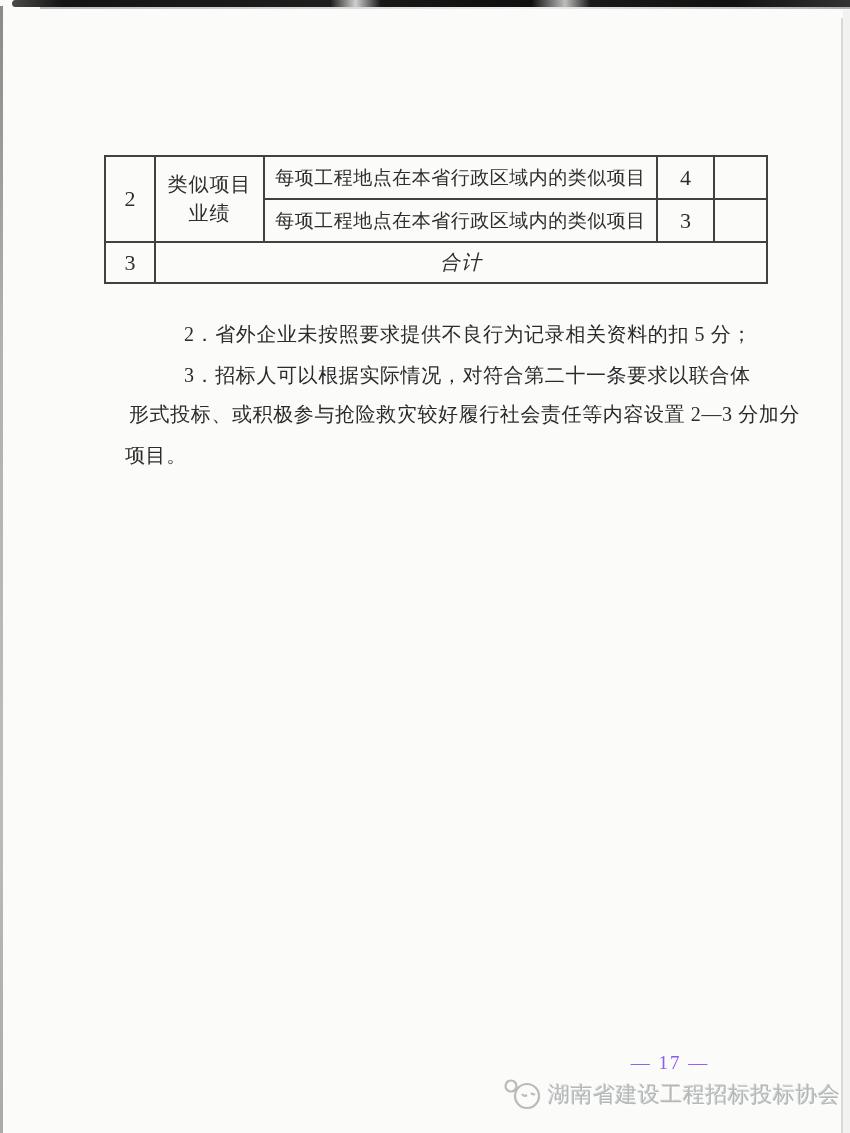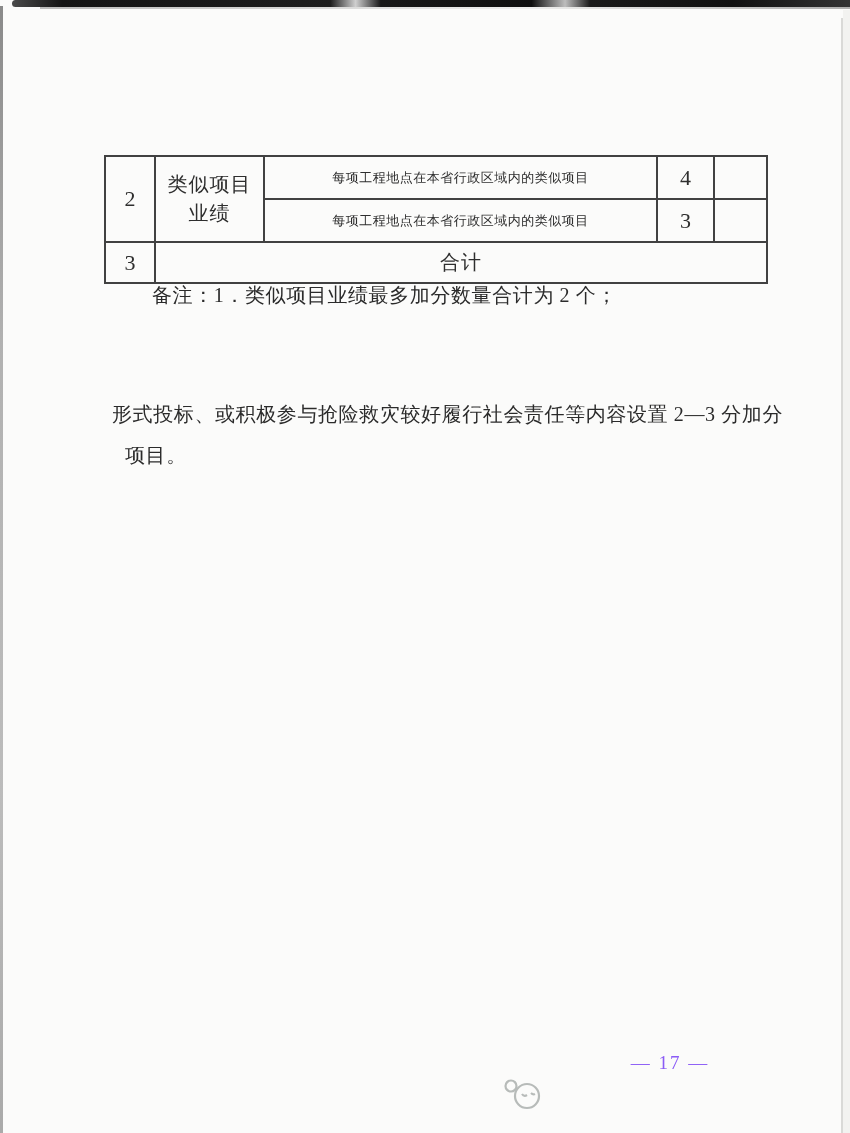--- a/index.html
+++ b/index.html
@@ -44,33 +44,33 @@
   }
   table.score-table td{
     border:2px solid #414141;
     text-align:center;vertical-align:middle;
     padding:0;overflow:hidden;
   }
   tr.r1 td, tr.r2 td{height:41px;}
   tr.r3 td{height:39px;}
   td.c-no{font-size:22px;}
   td.c-cat{font-size:20px;line-height:29px;letter-spacing:1px;margin-left:24px;}
-  td.c-crit{font-size:13px;letter-spacing:0.5px;}
+  td.c-crit{font-size:19px;letter-spacing:0.5px;}
   td.c-score{font-size:22px;}
-  td.c-total{font-size:20px;letter-spacing:1px;}
+  td.c-total{font-size:20px;letter-spacing:1px;font-style:italic;}
   
   .note-line{
     position:absolute;
     font-size:20px;color:#2b2b2b;letter-spacing:0.6px;
     white-space:nowrap;
   }
   #note1{left:152px;top:282px;}
   #note2{left:184px;top:321px;}
   #note3{left:184px;top:362px;}
-  #note4{left:112px;top:401px;}
+  #note4{left:129px;top:401px;}
   #note5{left:125px;top:442px;}
   
   .page-number{
     position:absolute;left:590px;top:1052px;width:160px;
     text-align:center;font-size:19px;color:#8b5cf6;letter-spacing:2px;
     font-family:"Liberation Serif","DejaVu Serif",serif;
   }
   .watermark{
     position:absolute;left:503px;top:1078px;
     display:flex;align-items:center;gap:5px;
@@ -117,32 +117,34 @@
         <td class="c-score">3</td>
         <td class="c-res"></td>
       </tr>
       <tr class="r3">
         <td class="c-no">3</td>
         <td class="c-total" colspan="4">合计</td>
       </tr>
     </tbody>
   </table>
 
-  <div class="note-line" id="note1">备注：1．类似项目业绩最多加分数量合计为 2 个；</div>
+  <div class="note-line" id="note2">2．省外企业未按照要求提供不良行为记录相关资料的扣 5 分；</div>
+  <div class="note-line" id="note3">3．招标人可以根据实际情况，对符合第二十一条要求以联合体</div>
   <div class="note-line" id="note4">形式投标、或积极参与抢险救灾较好履行社会责任等内容设置 2—3 分加分</div>
   <div class="note-line" id="note5">项目。</div>
 
   <div class="page-number">— 17 —</div>
 
   <div class="watermark">
     <span class="wm-logo">
       <svg width="40" height="34" viewBox="0 0 40 34">
         <g fill="none" stroke="#b7bbb9" stroke-width="2.2">
           <circle cx="24" cy="18" r="12"></circle>
           <circle cx="8" cy="8" r="5.5"></circle>
           <path d="M19 16 q2 3 5 1"></path>
           <path d="M28 15 q2 2 4 1"></path>
         </g>
       </svg>
     </span>
+    <span class="wm-text">湖南省建设工程招标投标协会</span>
   </div>
 
 </div>
 
 </body></html>

